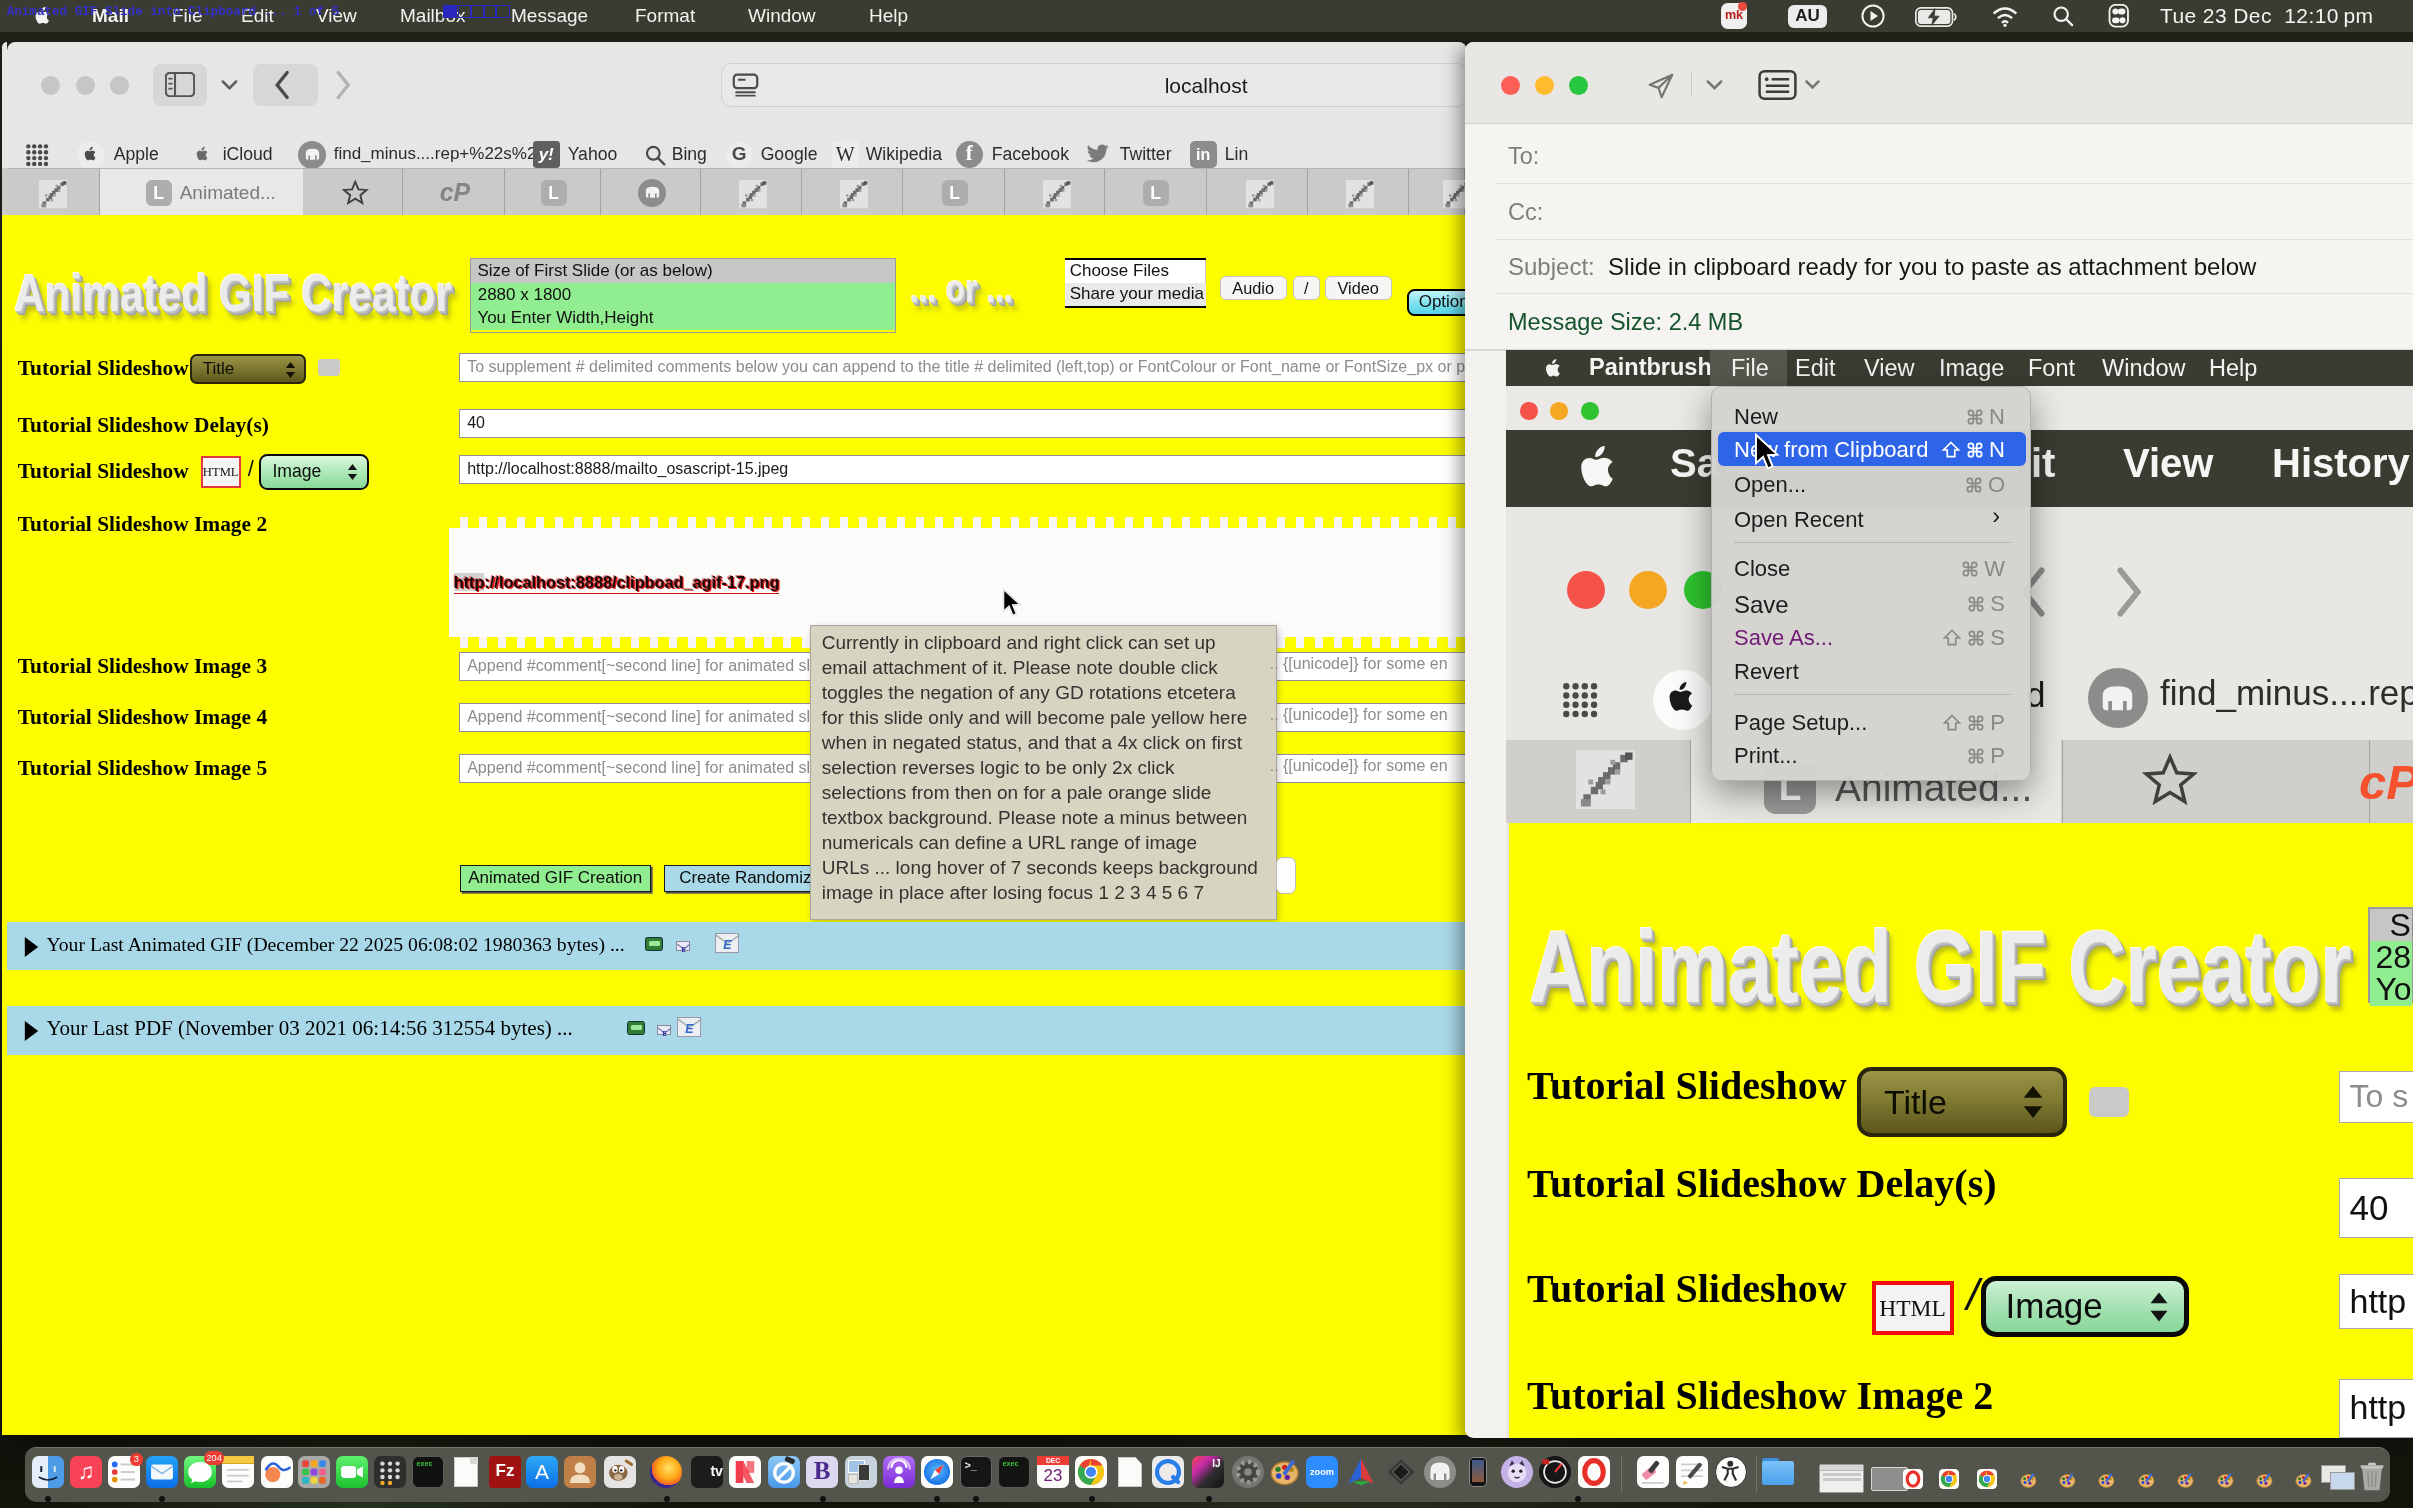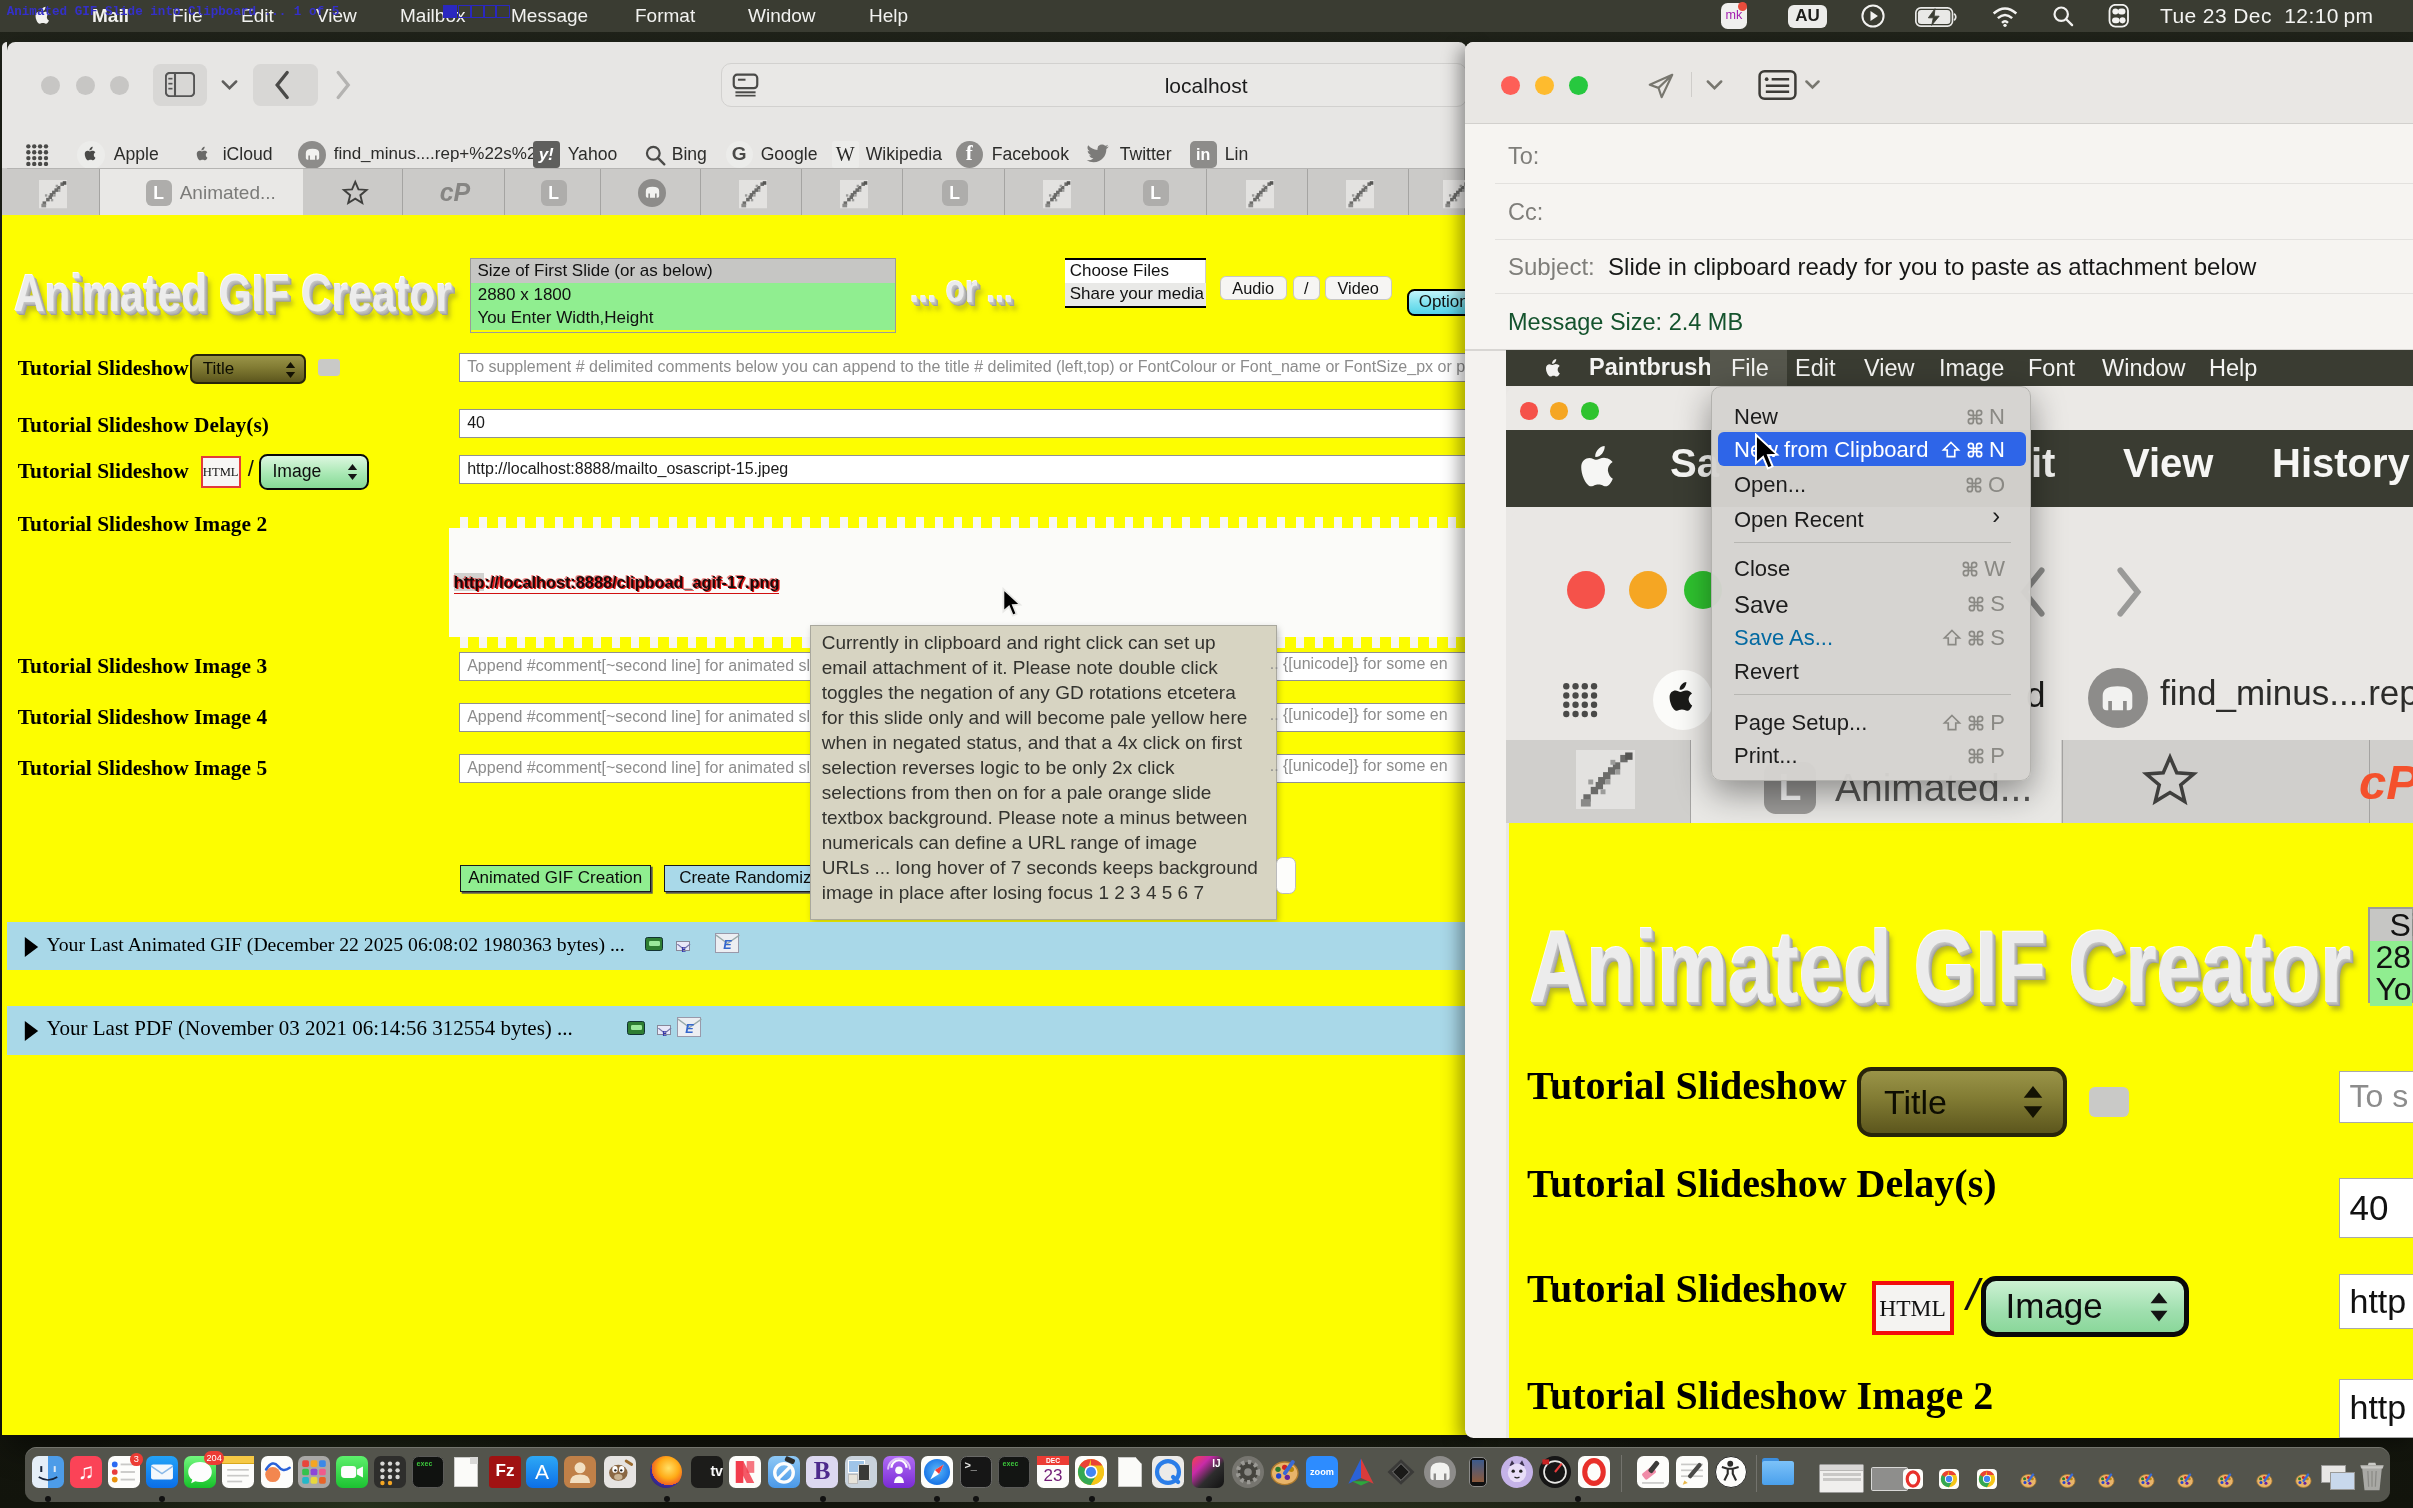--- a/index.html
+++ b/index.html
@@ -493,21 +493,21 @@
         <div class="abs" style="right:30px;top:116px;font-size:23.5px;color:#1c1c1c">›</div>
     <div class="abs" style="left:22px;top:155px;width:277px;height:0.8px;background:#b7b6b2"></div>
     <div class="abs" style="left:22px;top:169px;font-size:22px;color:#1c1c1c">Close</div>
         <div class="abs" style="right:25px;top:169px;display:flex;align-items:center;font-size:22px;color:#8a8984"><svg width="20" height="20" style="margin-right:4.2px" viewBox="0 0 24 24">
             <use href="#cmd"></use>
           </svg>W</div>
     <div class="abs" style="left:22px;top:204px;font-size:24px;color:#1c1c1c">Save</div>
         <div class="abs" style="right:25px;top:204px;display:flex;align-items:center;font-size:22px;color:#8a8984"><svg width="20" height="20" style="margin-right:4.2px" viewBox="0 0 24 24">
             <use href="#cmd"></use>
           </svg>S</div>
-    <div class="abs" style="left:22px;top:238px;font-size:22px;color:#0369a1">Save As...</div>
+    <div class="abs" style="left:22px;top:238px;font-size:22px;color:#701a75">Save As...</div>
         <div class="abs" style="right:25px;top:238px;display:flex;align-items:center;font-size:22px;color:#8a8984"><svg width="20" height="20" style="margin-right:4.2px" viewBox="0 0 24 24">
             <use href="#shift"></use>
           </svg><svg width="20" height="20" style="margin-right:4.2px" viewBox="0 0 24 24">
             <use href="#cmd"></use>
           </svg>S</div>
     <div class="abs" style="left:22px;top:272px;font-size:22px;color:#1c1c1c">Revert</div>
     <div class="abs" style="left:22px;top:307px;width:277px;height:0.8px;background:#b7b6b2"></div>
     <div class="abs" style="left:22px;top:323px;font-size:22px;color:#1c1c1c">Page Setup...</div>
         <div class="abs" style="right:25px;top:323px;display:flex;align-items:center;font-size:22px;color:#8a8984"><svg width="20" height="20" style="margin-right:4.2px" viewBox="0 0 24 24">
             <use href="#shift"></use>
@@ -811,21 +811,21 @@
   <div class="mi" style="left:92px;font-weight:bold">Mail</div>
   <div class="mi" style="left:172px">File</div>
   <div class="mi" style="left:241px">Edit</div>
   <div class="mi" style="left:316px">View</div>
   <div class="mi" style="left:400px">Mailbox</div>
   <div class="mi" style="left:511px">Message</div>
   <div class="mi" style="left:635px">Format</div>
   <div class="mi" style="left:748px">Window</div>
   <div class="mi" style="left:869px">Help</div>
   <div id="mbright">
-    <div class="abs" style="left:1721px;top:3.4px;width:26px;height:26px;border-radius:6.7px;background:#f0f0ee;color:#a21caf;font-size:12.6px;font-weight:normal;text-align:center;line-height:25px">mk</div>
+    <div class="abs" style="left:1721px;top:3.4px;width:26px;height:26px;border-radius:6.7px;background:#f0f0ee;color:#b91c1c;font-size:12.6px;font-weight:bold;text-align:center;line-height:25px">mk</div>
     <div class="tl" style="left:1738px;top:1.7px;width:9.2px;height:9.2px;background:#e84c3c"></div>
     <div class="abs" style="left:1788px;top:5px;width:39px;height:22.6px;border-radius:5.9px;background:#ececea;color:#1d1d1b;font-size:17px;font-weight:bold;text-align:center;line-height:22.6px">AU</div>
     <svg class="abs" style="left:1861px;top:4.2px" width="24" height="24" viewBox="0 0 29 29">
           <circle cx="14.5" cy="14.5" r="12.8" fill="none" stroke="#f2f2f0" stroke-width="2.4"></circle>
           <path d="M11.5 8.5 L20.5 14.5 L11.5 20.5 Z" fill="#f2f2f0"></path>
         </svg>
     <svg class="abs" style="left:1915px;top:6.7px" width="45" height="20" viewBox="0 0 54 24">
           <rect x="1" y="1" width="44" height="22" rx="6" fill="none" stroke="#e9e9e7" stroke-width="2"></rect>
           <rect x="3.5" y="3.5" width="39" height="17" rx="4" fill="#e9e9e7"></rect>
           <path d="M47 8 q4 4 0 8" fill="none" stroke="#e9e9e7" stroke-width="2"></path>

